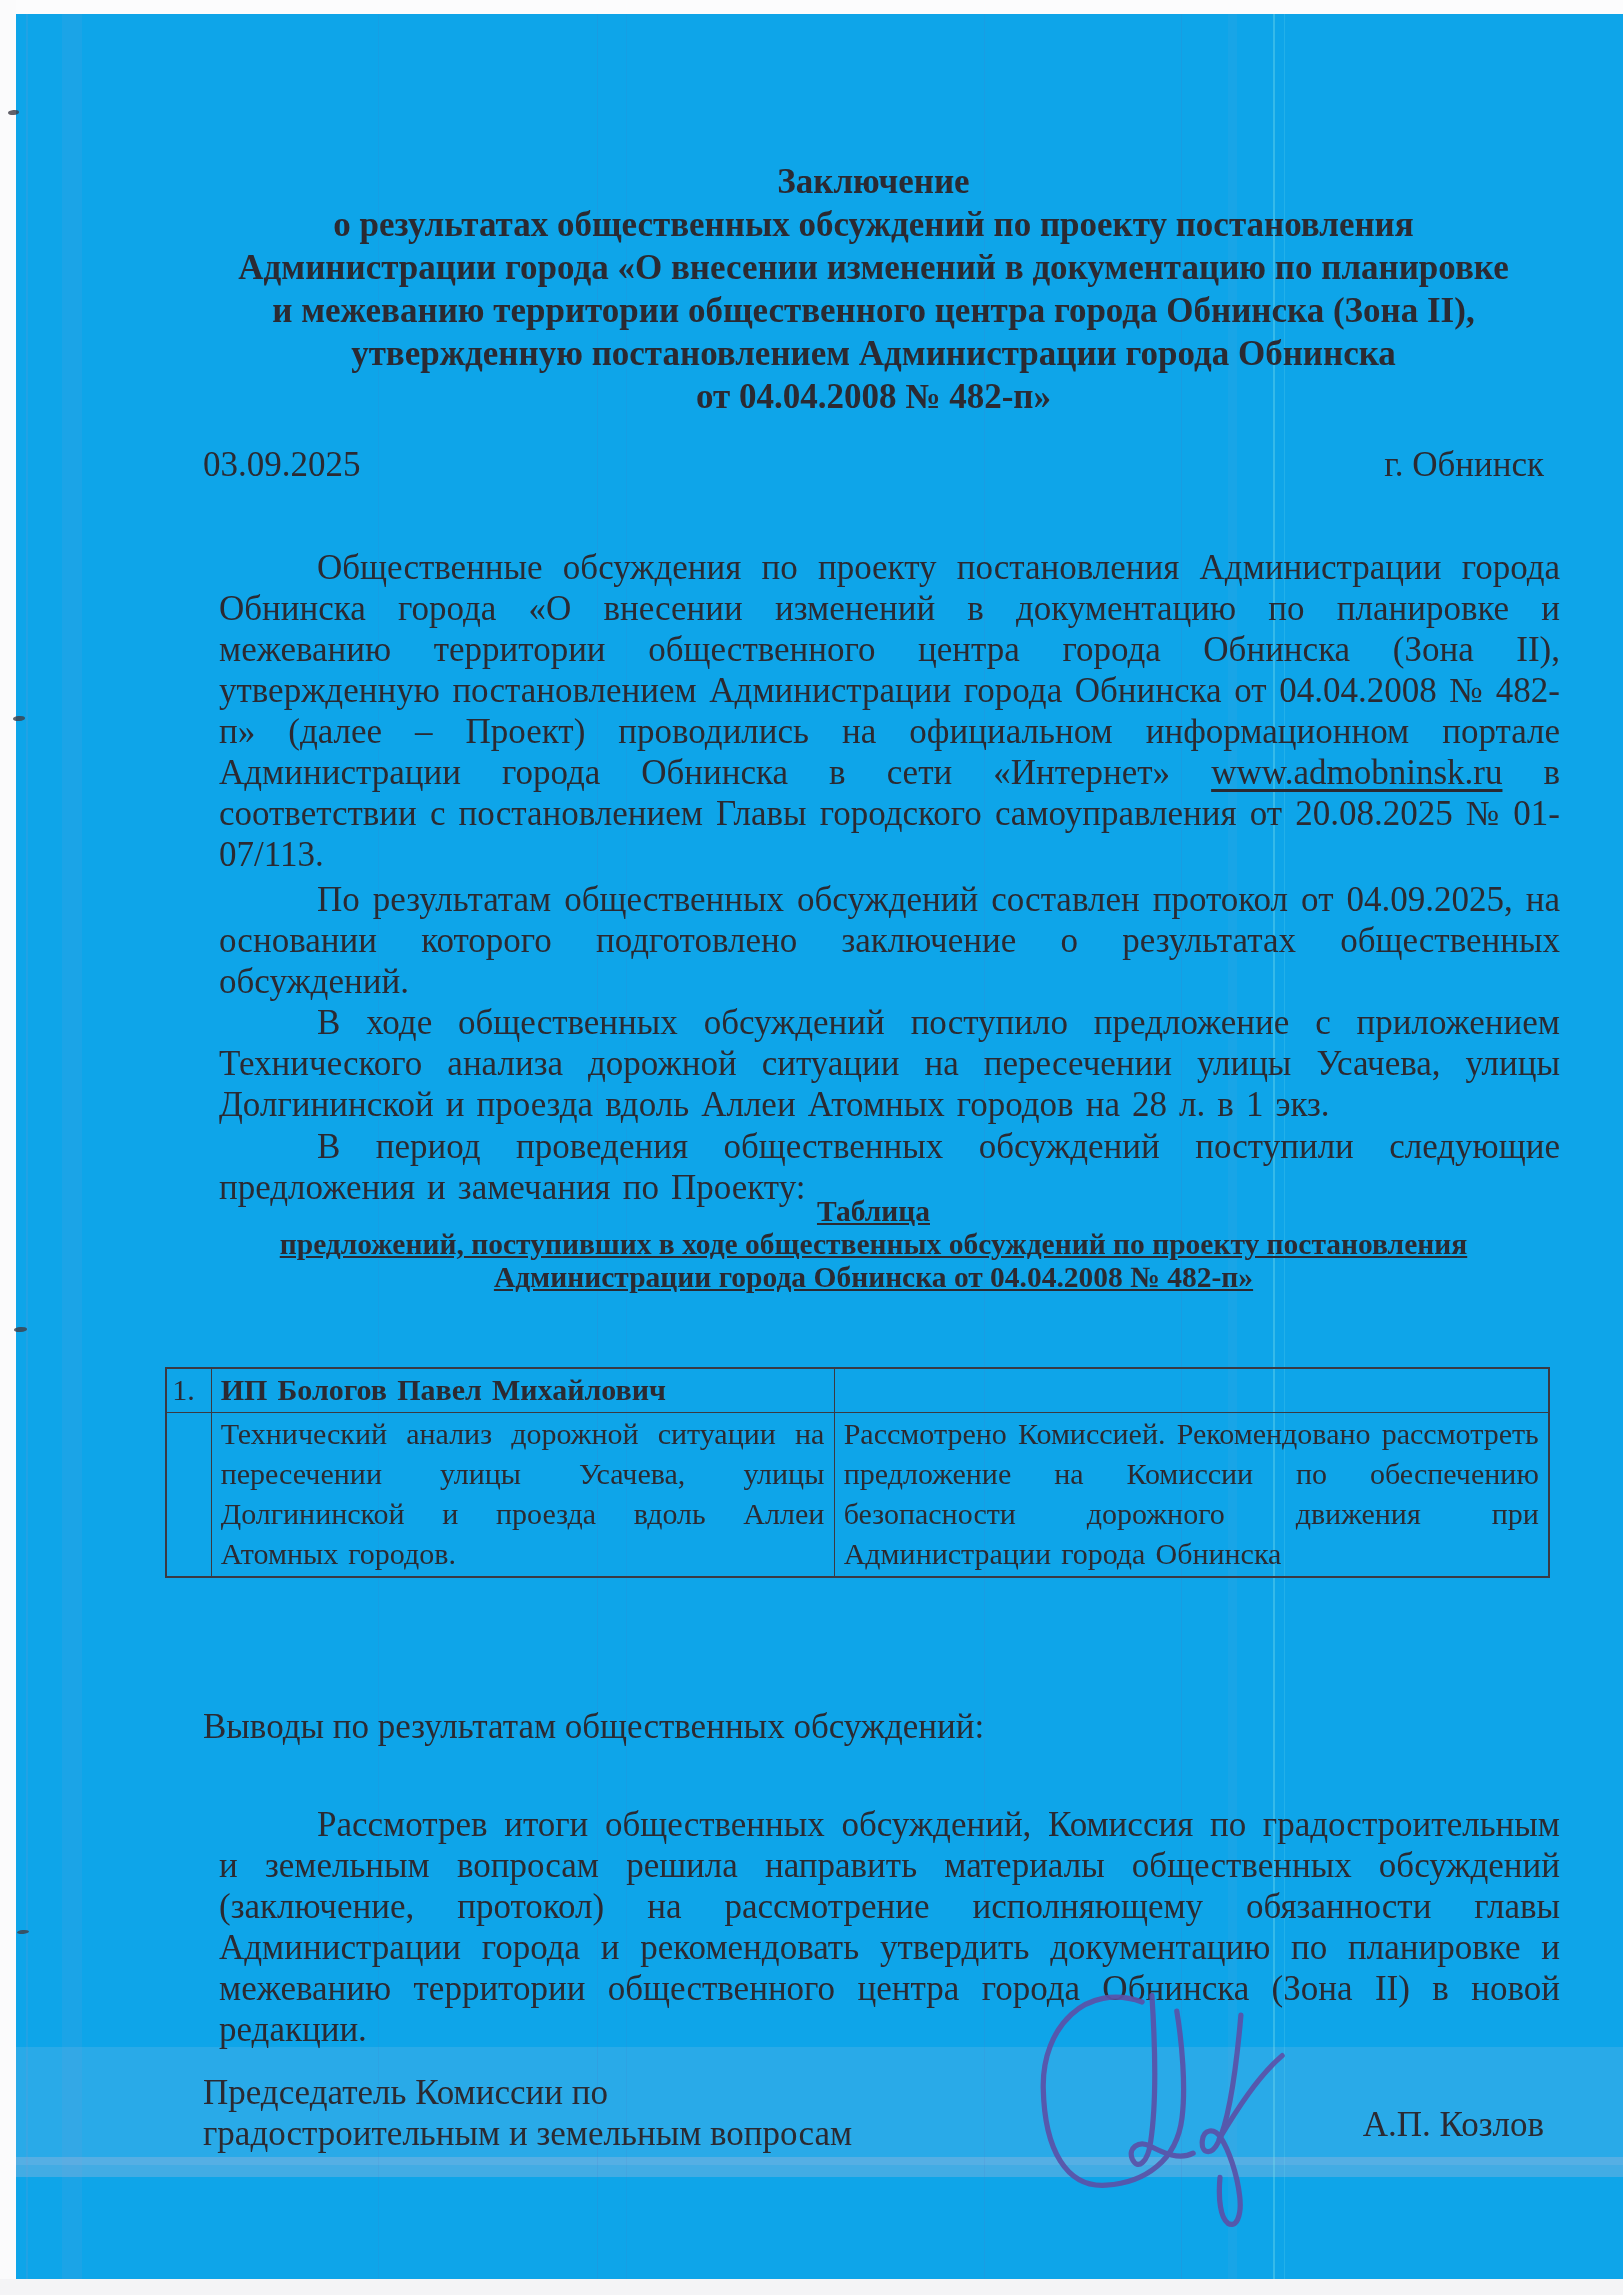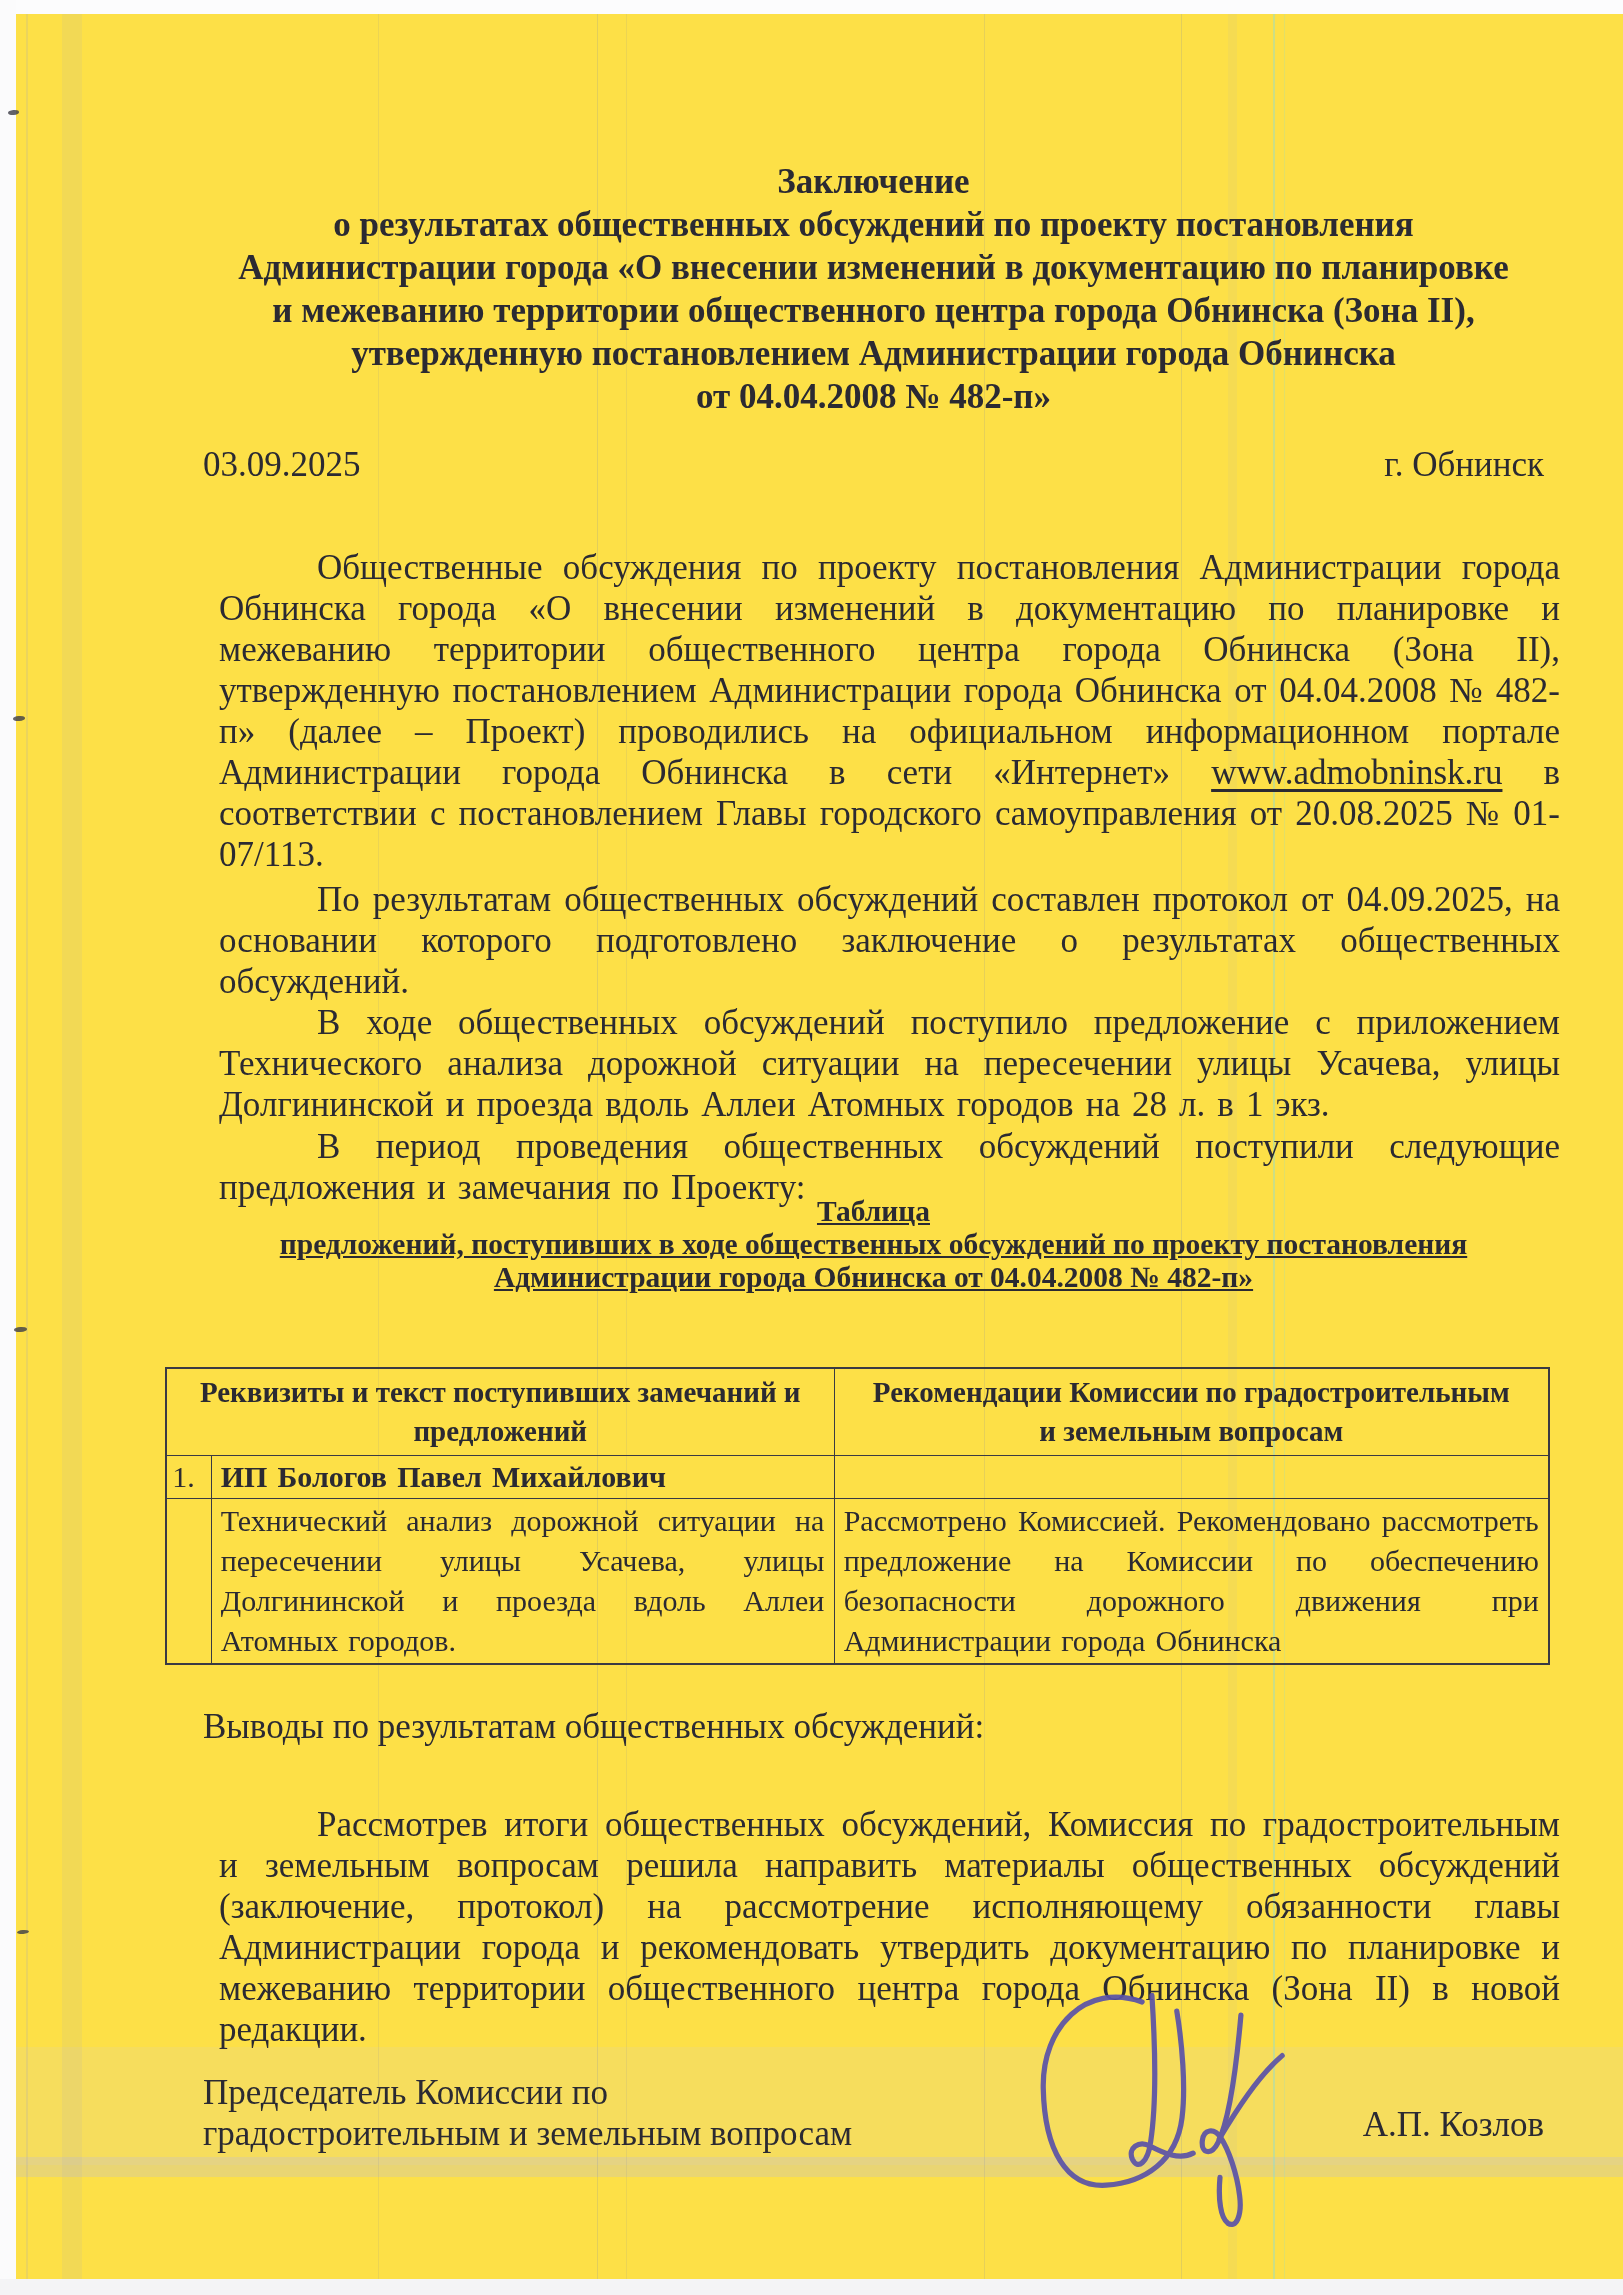--- a/index.html
+++ b/index.html
@@ -1,20 +1,20 @@
 <!DOCTYPE html>
 <html style="font-size:10.5px"><head>
 <meta charset="utf-8">
 <style>
   html, body { margin: 0; padding: 0; background: #ffffff; }
   .page {
     position: relative;
     width: 1624px;
     height: 2295px;
-    background: #fde047;
+    background: #0ea5e9;
     font-family: "Liberation Serif", "DejaVu Serif", serif;
     color: #2b2a32;
     overflow: hidden;
   }
   
   .strip-top    { position:absolute; left:0; top:0; width:1624px; height:14.4px; background:#fcfcfd; }
   .strip-left   { position:absolute; left:0; top:0; width:15.7px; height:2295px; background:#fbfbfc; }
   .strip-bottom { position:absolute; left:0; top:2279px; width:1624px; height:16.4px; background:#f4f4f6; }
   .band-light   { position:absolute; left:15.7px; top:2047px; width:1608px; height:118px; background:rgba(205,205,230,0.14); }
   .band-dark    { position:absolute; left:15.7px; top:2157px; width:1608px; height:19.6px; background:rgba(188,188,220,0.30); }
@@ -123,30 +123,20 @@
     <div class="caption-line">Администрации города Обнинска от 04.04.2008 № 482-п»</div>
   </div>
 
   <table class="doc-table">
     <colgroup>
       <col style="width:45px">
       <col style="width:623px">
       <col style="width:715px">
     </colgroup>
     <tbody>
-        <tr>
-      <th colspan="2">
-        <div class="th-line">Реквизиты и текст поступивших замечаний и</div>
-        <div class="th-line">предложений</div>
-      </th>
-      <th>
-        <div class="th-line">Рекомендации Комиссии по градостроительным</div>
-        <div class="th-line">и земельным вопросам</div>
-      </th>
-    </tr>
     <tr class="row-entity">
       <td class="num-cell">1.</td>
       <td class="entity-cell">ИП Бологов Павел Михайлович</td>
       <td></td>
     </tr>
     <tr class="row-body">
       <td class="num-cell"></td>
       <td>Технический анализ дорожной ситуации на пересечении улицы Усачева, улицы Долгининской и проезда вдоль Аллеи Атомных городов.</td>
       <td>Рассмотрено Комиссией. Рекомендовано рассмотреть предложение на Комиссии по обеспечению безопасности дорожного движения при Администрации города Обнинска</td>
     </tr>

